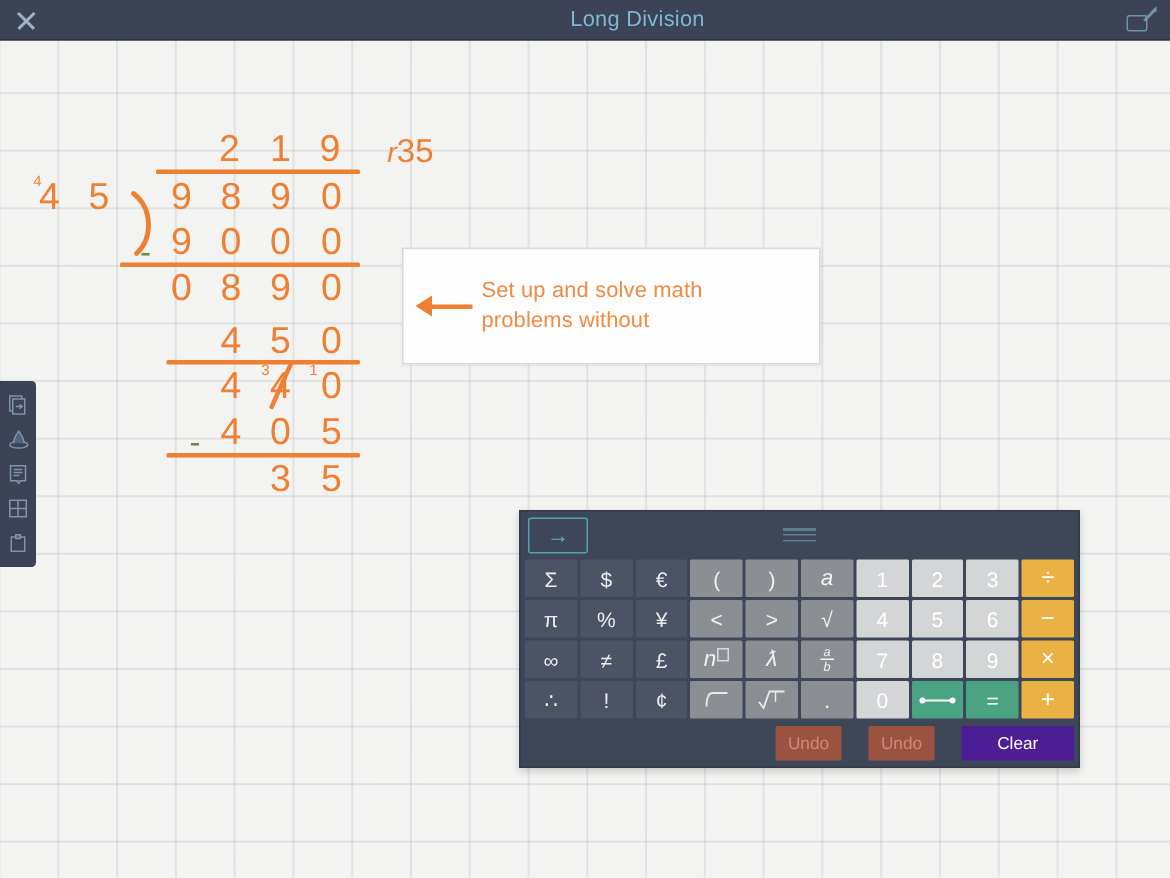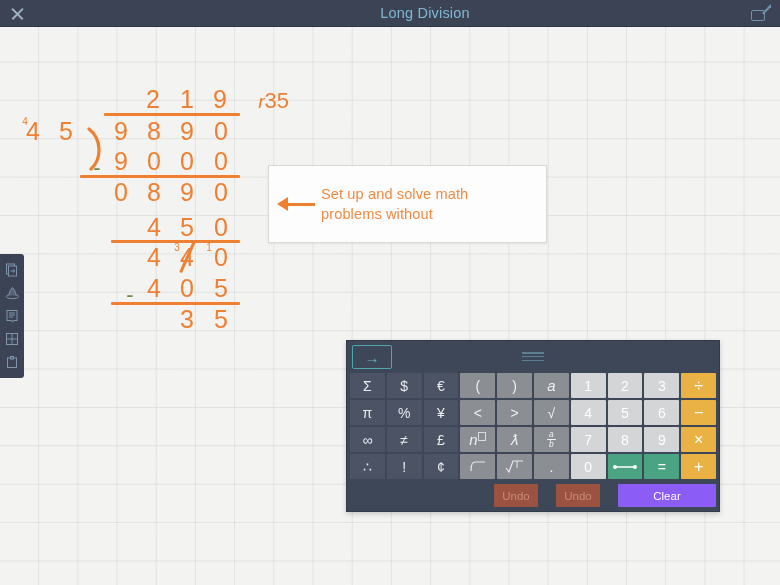--- a/index.html
+++ b/index.html
@@ -330,21 +330,21 @@
   .act {
     display: flex;
     align-items: center;
     justify-content: center;
     font-size: 11.5px;
     border-radius: 1px;
     cursor: pointer;
     color: #fff;
   }
   .act.disabled { background: #9c5240; color: #c98a79; width: 44px; }
-  .act.clear { background: #8b5cf6; width: 98px; }
+  .act.clear { background: #4c1d95; width: 75px; }
   .act.close { background: #d0563c; width: 128px; }
 </style>
 </head>
 <body>
 
 <div id="app">
 
   <div class="titlebar">
     <div class="close-icon"></div>
     <div class="titlebar-title">Long Division</div>

